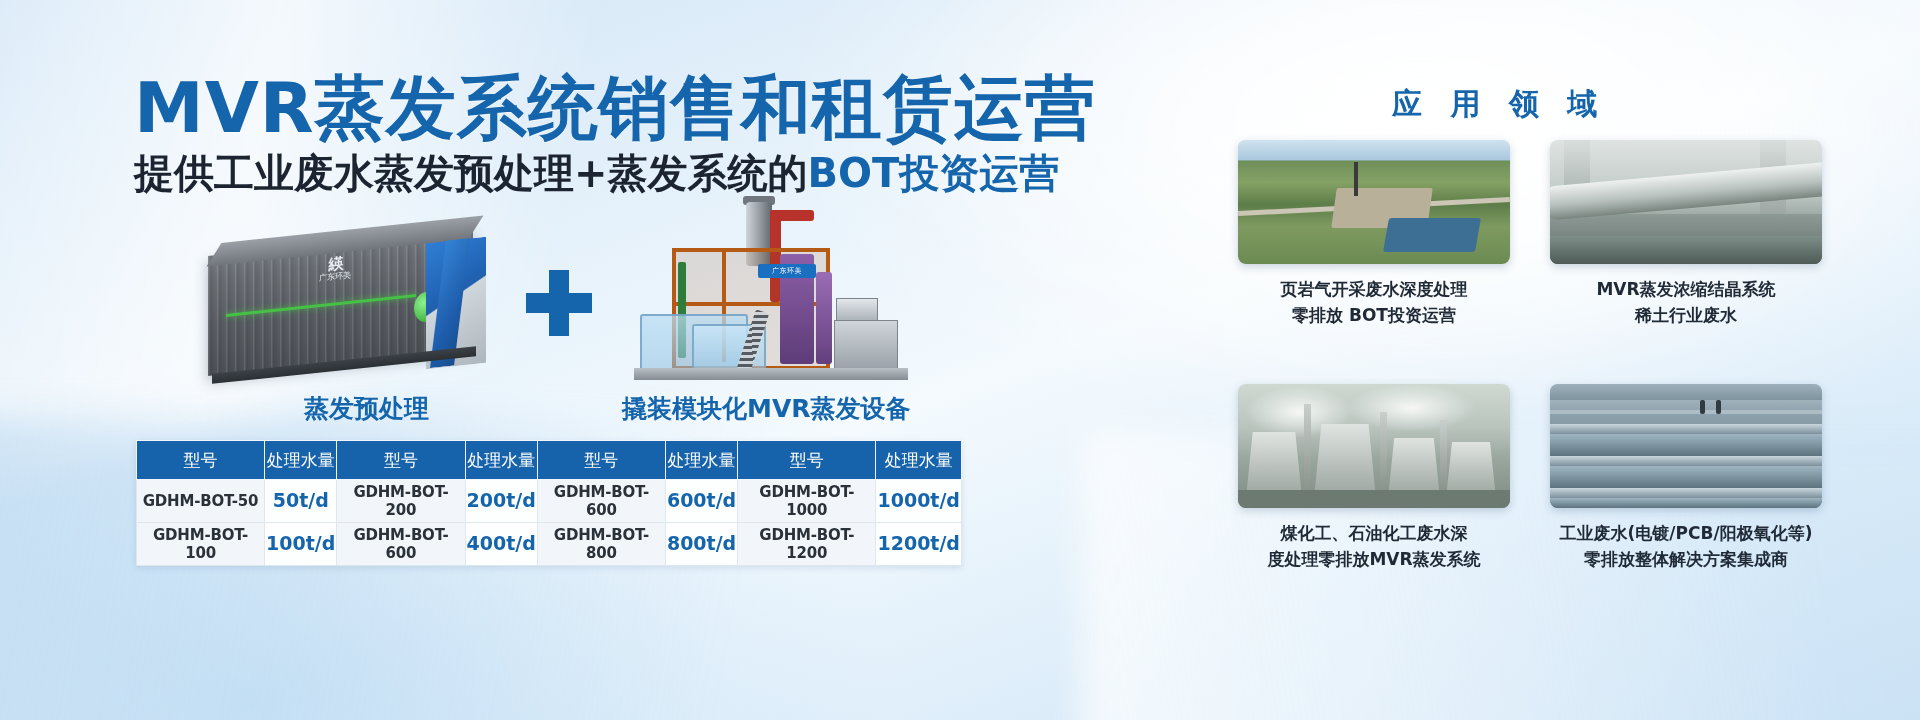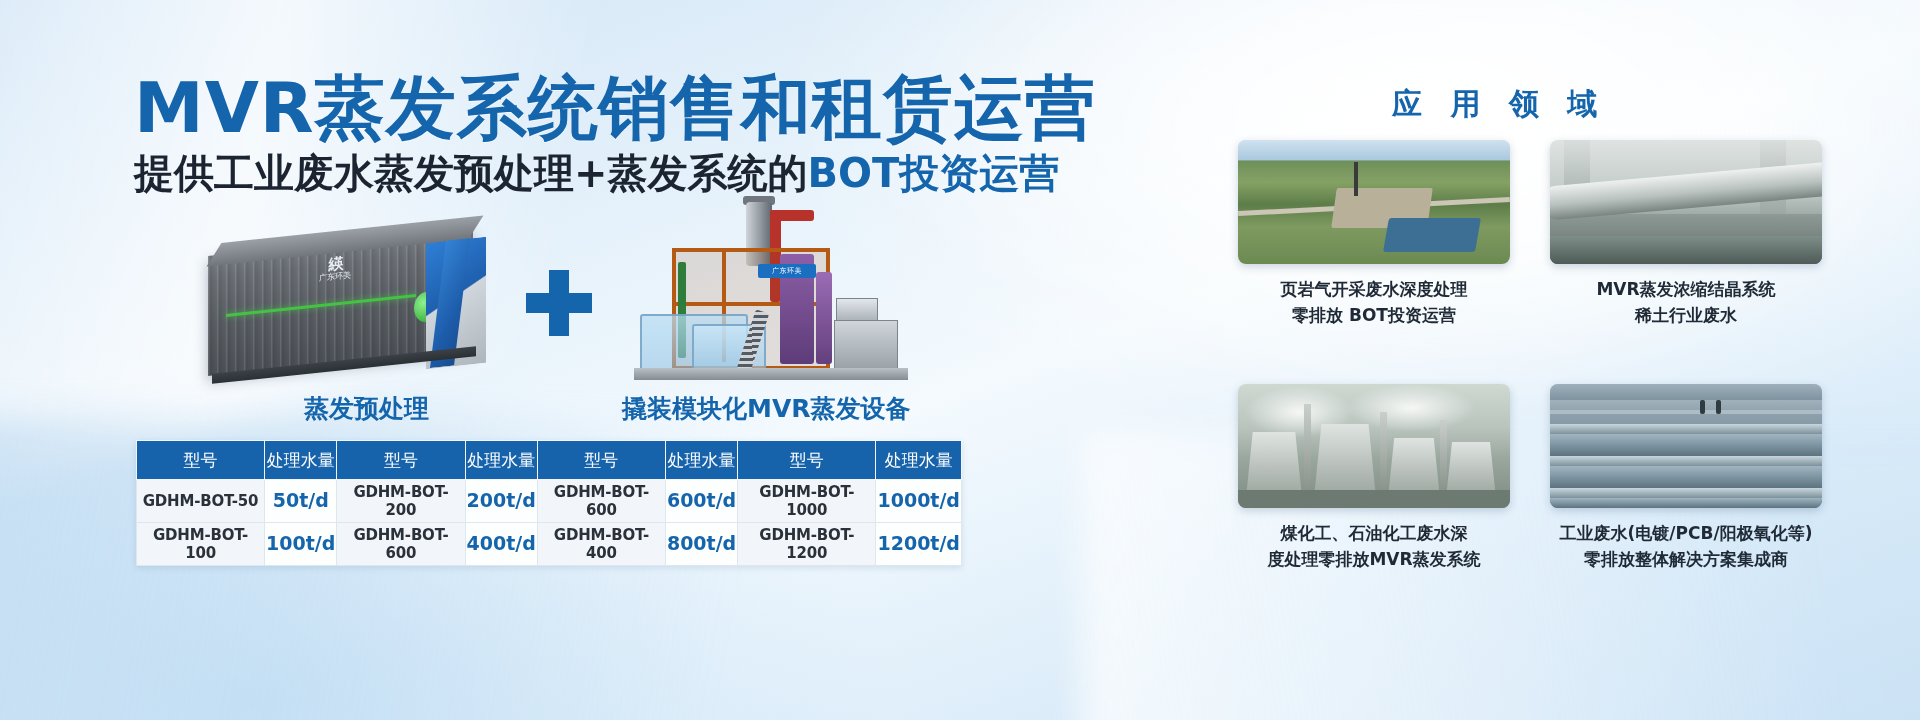--- a/index.html
+++ b/index.html
@@ -318,21 +318,21 @@
         <td class="model">GDHM-BOT-600</td>
         <td class="cap">600t/d</td>
         <td class="model">GDHM-BOT-1000</td>
         <td class="cap">1000t/d</td>
       </tr>
       <tr>
         <td class="model">GDHM-BOT-100</td>
         <td class="cap">100t/d</td>
         <td class="model">GDHM-BOT-600</td>
         <td class="cap">400t/d</td>
-        <td class="model">GDHM-BOT-400</td>
+        <td class="model">GDHM-BOT-800</td>
         <td class="cap">800t/d</td>
         <td class="model">GDHM-BOT-1200</td>
         <td class="cap">1200t/d</td>
       </tr>
     </tbody>
   </table>
 
   <div class="apps-title">应 用 领 域</div>
 
   <div class="grid">

